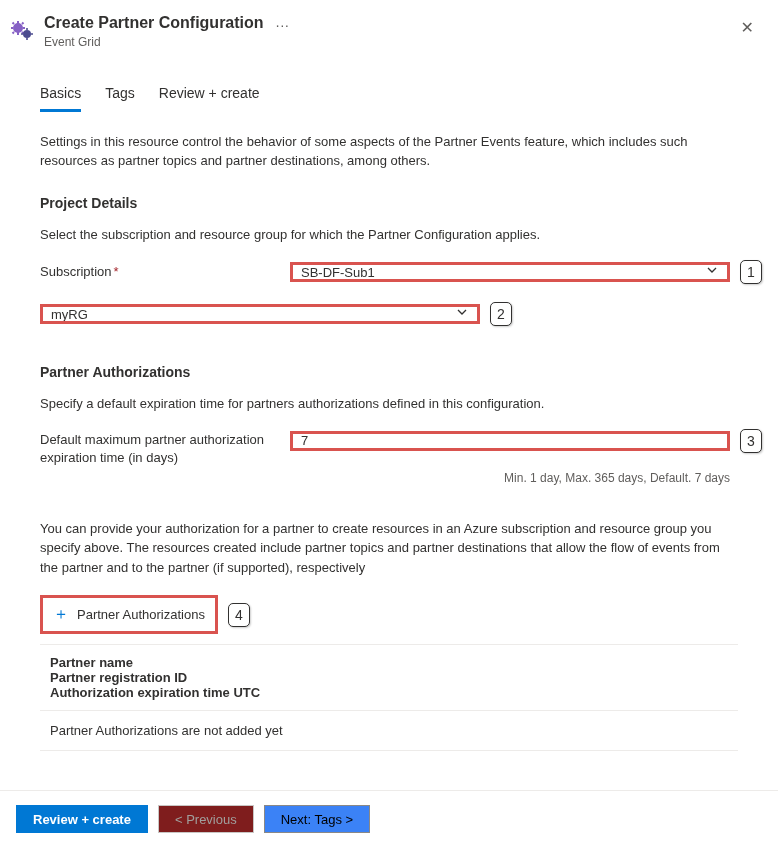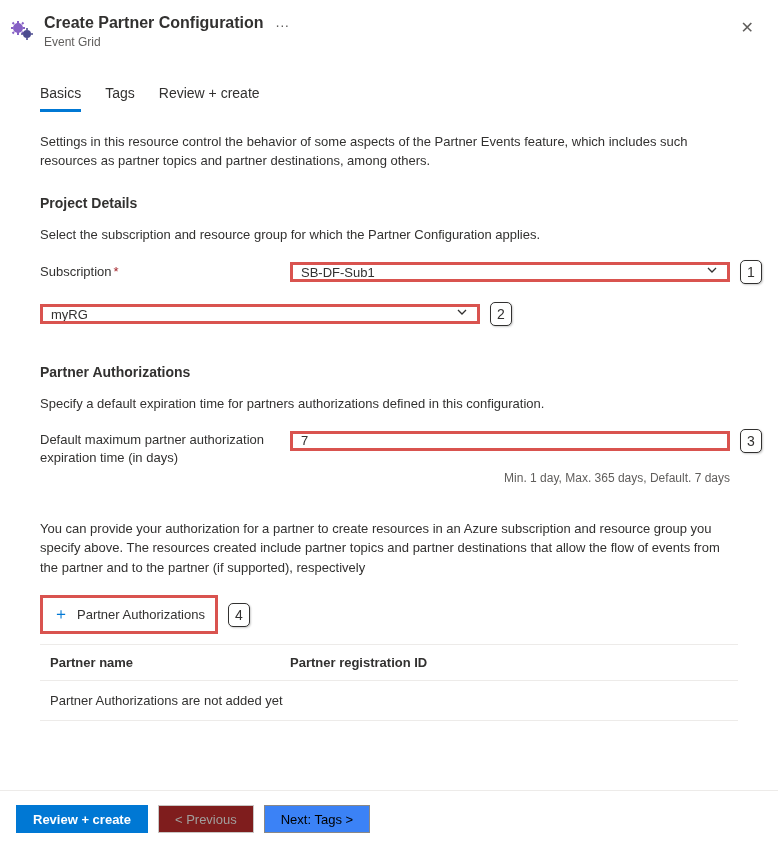--- a/index.html
+++ b/index.html
@@ -187,20 +187,21 @@
       margin-top: 10px;
       border-top: 1px solid #edebe9;
     }
     .table-header {
       display: flex;
       padding: 10px 10px;
       font-size: 13px;
       font-weight: 600;
       color: #323130;
       border-bottom: 1px solid #edebe9;
+      flex-direction: column;
     }
     .th1 { width: 240px; }
     .th2 { width: 220px; }
     .th3 { flex: 1; }
     .table-empty {
       padding: 12px 10px;
       font-size: 13px;
       color: #323130;
       border-bottom: 1px solid #edebe9;
     }
@@ -328,20 +329,21 @@
       <span class="plus-icon">＋</span>
       <span>Partner Authorizations</span>
     </button>
     <div class="callout-badge">4</div>
   </div>
 
   <div class="table-wrap">
     <div class="table-header">
       <div class="th1">Partner name</div>
       <div class="th2">Partner registration ID</div>
+      <div class="th3">Authorization expiration time UTC</div>
     </div>
     <div class="table-empty">Partner Authorizations are not added yet</div>
   </div>
 </div>
 
 <div class="footer">
   <button class="btn primary">Review + create</button>
   <button class="btn disabled">&lt; Previous</button>
   <button class="btn">Next: Tags &gt;</button>
 </div>

